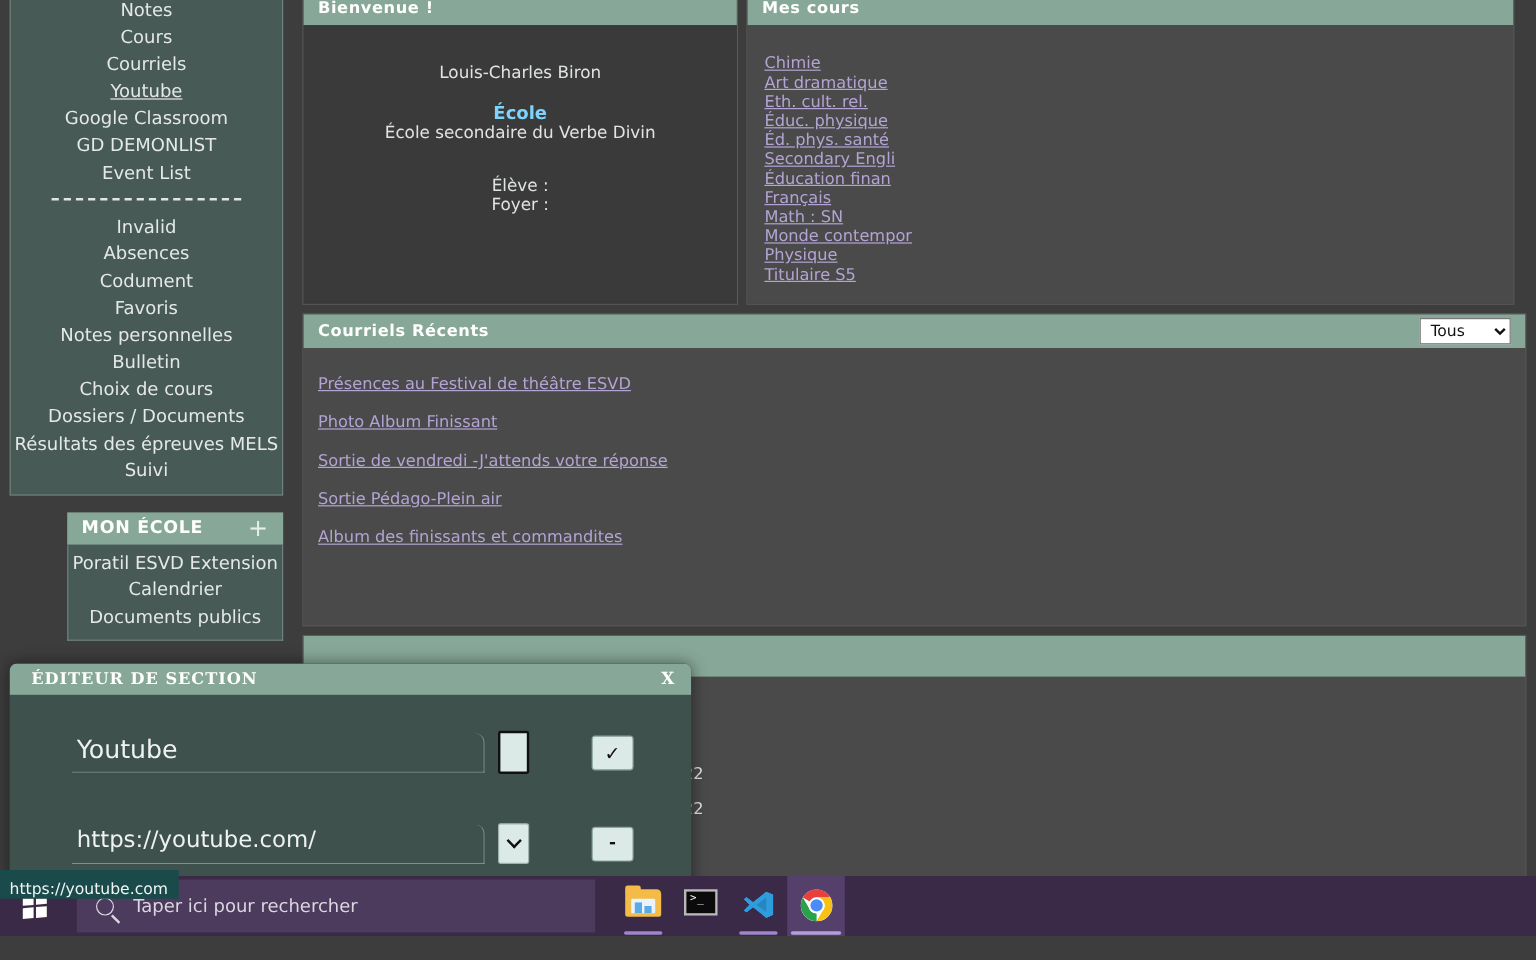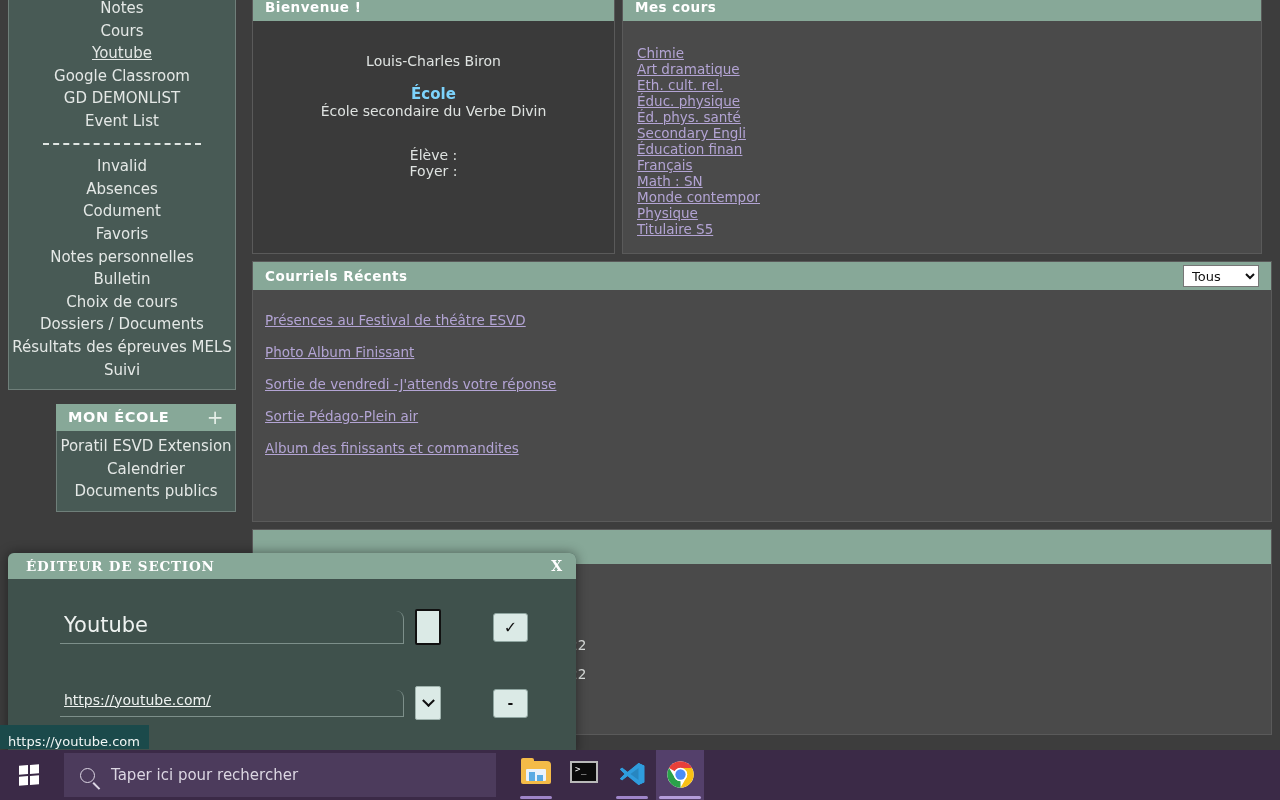--- a/index.html
+++ b/index.html
@@ -211,22 +211,21 @@
     border-bottom: 1px solid #7d8f8a;
     border-right: 1px solid #7d8f8a;
     border-radius: 0 8px 0 0;
     color: #eef2f0;
     font-family: "DejaVu Sans", "Liberation Sans", sans-serif;
     font-size: 21px;
     padding: 2px 4px 6px 4px;
     outline: none;
   }
   .ed-input.small {
-    font-size: 14px;
-    text-decoration: underline;
+    font-size: 19px;
     padding-bottom: 8px;
   }
   .ed-select {
     width: 26px; height: 36px;
     margin-left: 11px;
     background: #dbeae6;
     border: 2px solid #111;
     border-radius: 2px;
     display: flex; align-items: center; justify-content: center;
     cursor: pointer;
@@ -265,21 +264,21 @@
     color: #f1f6f5;
     font-size: 13px;
     display: flex; align-items: flex-end;
     padding: 0 9px 0 8px;
     z-index: 40;
   }
 
   
   #taskbar {
     position: absolute;
-    left: 0; top: 750px;
+    left: 0; top: 730px;
     width: 1280px; height: 50px;
     background: #3b2a47;
     display: flex; align-items: center;
   }
   #start-btn {
     width: 58px; height: 50px;
     display: flex; align-items: center; justify-content: center;
     cursor: pointer;
   }
   .win-logo {
@@ -384,20 +383,21 @@
 
 <div id="viewport">
 
   <div id="page">
 
     <div id="sidebar">
 
       <div class="nav-panel">
         <div class="nav-item">Notes</div>
         <div class="nav-item">Cours</div>
+        <div class="nav-item">Courriels</div>
         <div class="nav-item active">Youtube</div>
         <div class="nav-item">Google Classroom</div>
         <div class="nav-item">GD DEMONLIST</div>
         <div class="nav-item">Event List</div>
         <div class="nav-sep">
             <i></i>
           </div>
         <div class="nav-item">Invalid</div>
         <div class="nav-item">Absences</div>
         <div class="nav-item">Codument</div>

